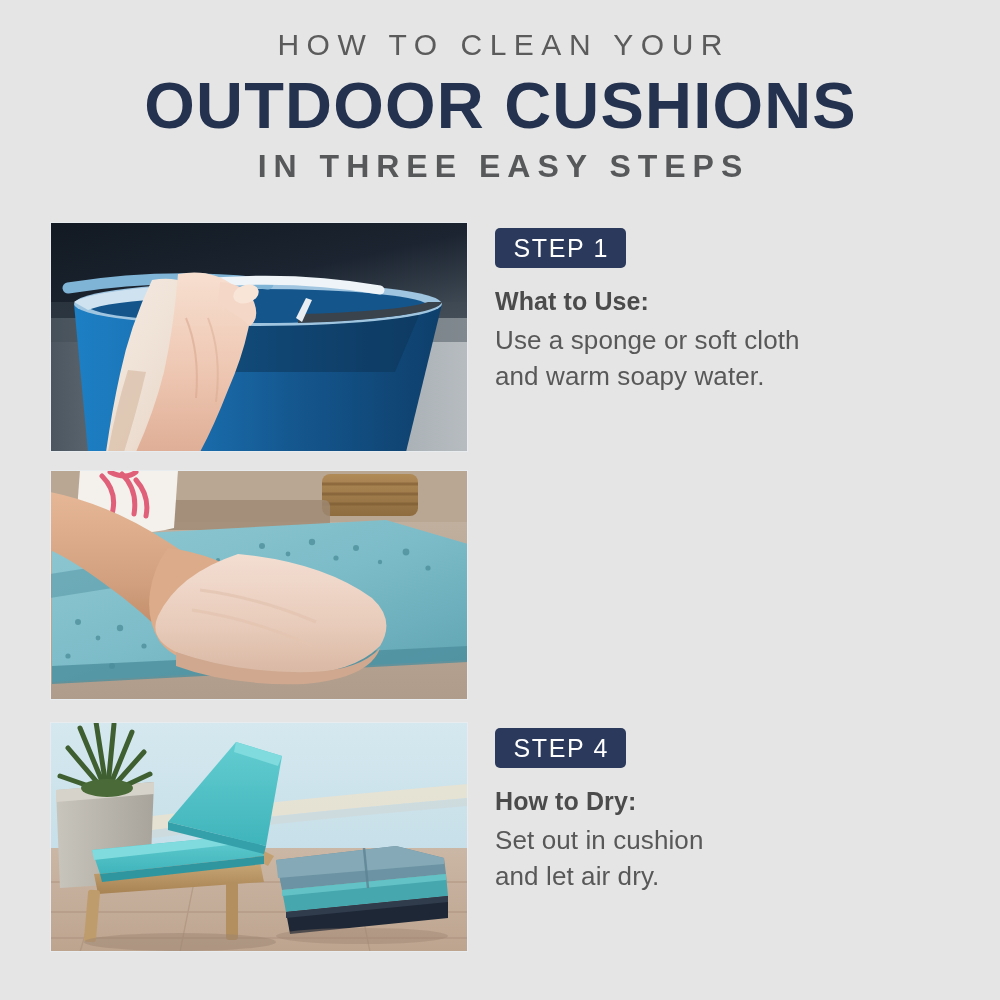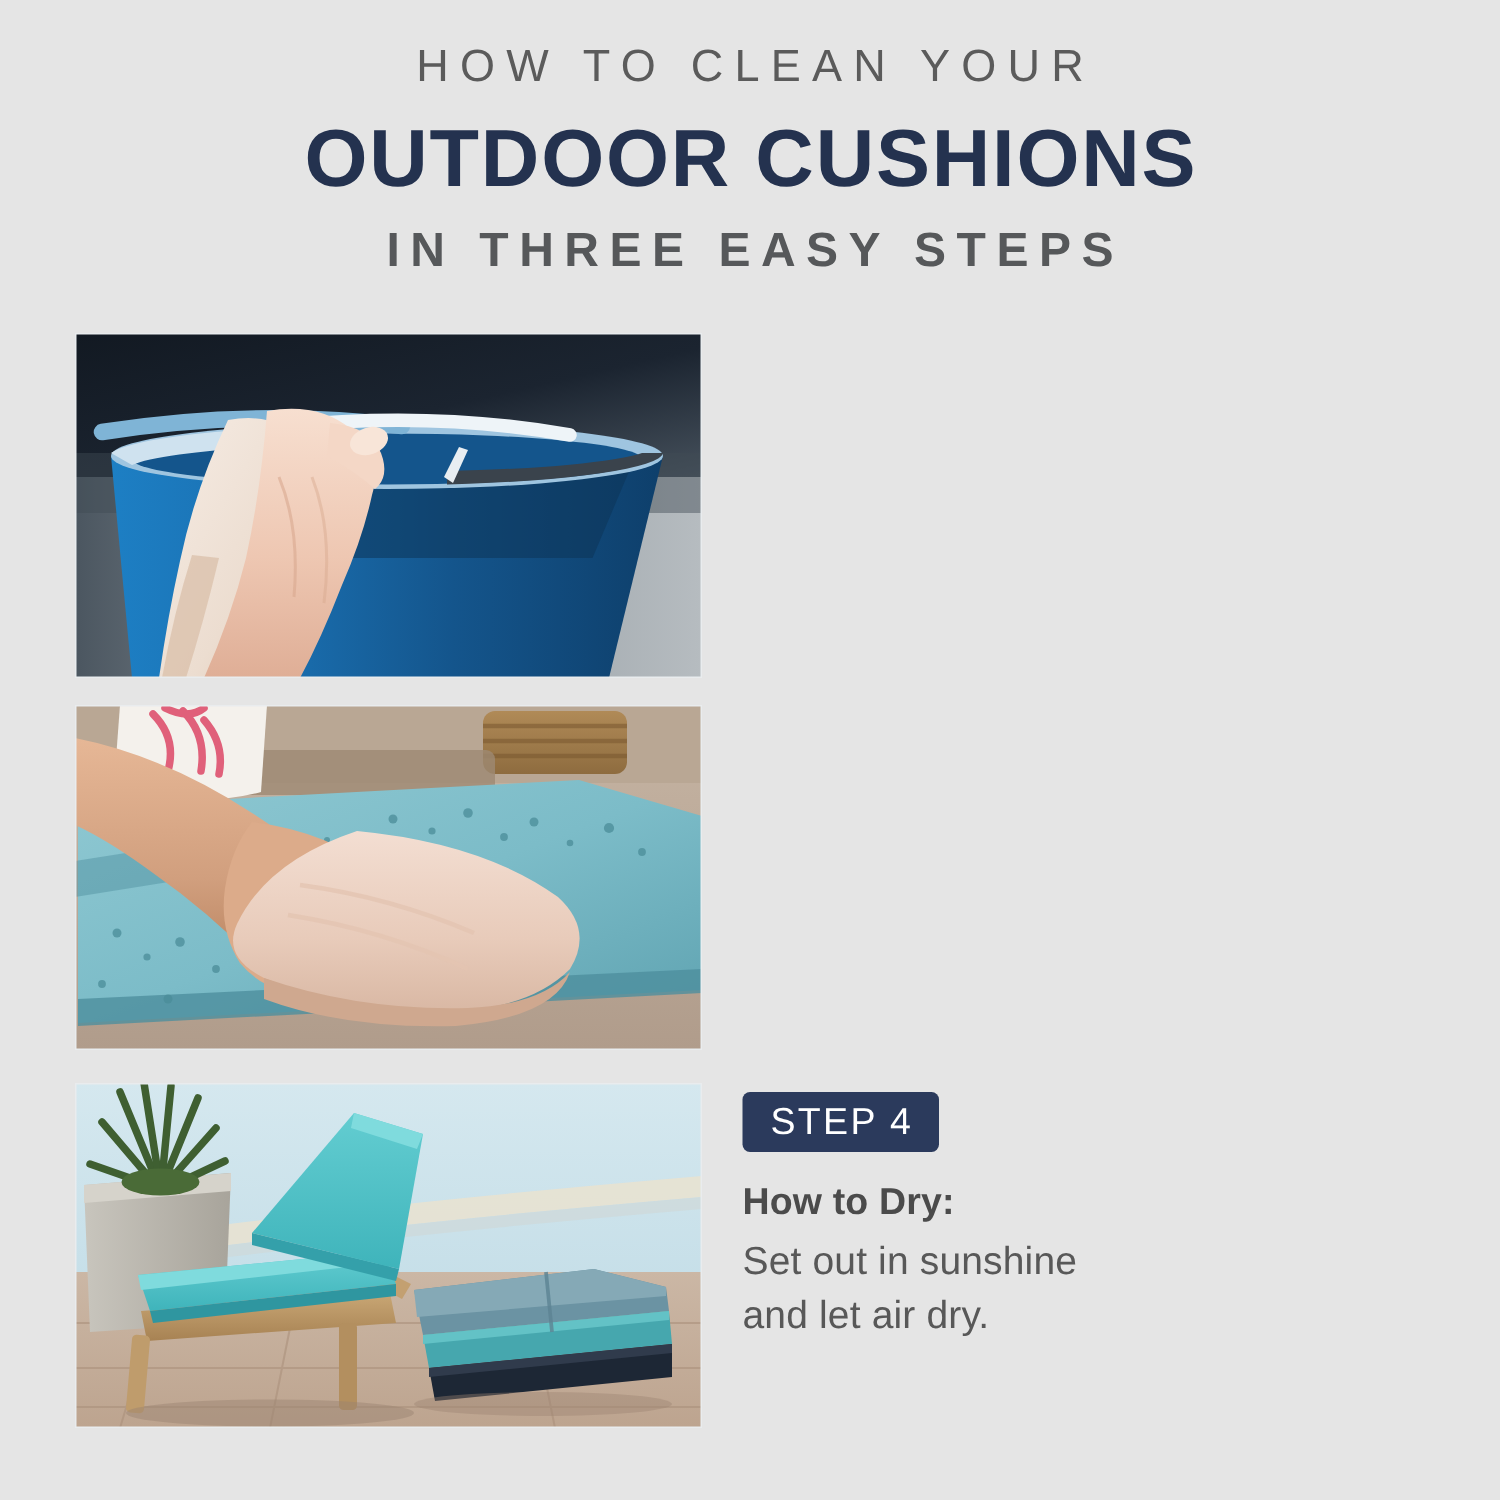--- a/index.html
+++ b/index.html
@@ -32,21 +32,21 @@
     margin-top: 26px;
     font-size: 30px;
     line-height: 38px;
     font-weight: 500;
     letter-spacing: 7.5px;
     color: #5b5b5b;
     text-indent: 7.5px;
   }
   .title-line-2 {
     margin-top: 6px;
-    font-size: 54px;
+    font-size: 65px;
     line-height: 72px;
     font-weight: bold;
     letter-spacing: 1.2px;
     color: #24324f;
     text-indent: 1.2px;
   }
   .title-line-3 {
     margin-top: 4px;
     font-size: 32px;
     line-height: 40px;
@@ -180,20 +180,26 @@
         <path d="M102 58 Q136 52 150 74 Q170 110 160 150 Q150 196 120 230 L56 230 Q62 188 70 152 Q80 104 102 58 Z" fill="url(#clothG)"></path>
         <path d="M96 150 Q86 192 74 230 L58 230 Q66 186 78 148 Z" fill="#d9bda7" opacity="0.7"></path>
 
         <path d="M128 52 Q162 46 184 64 Q206 80 198 108 Q192 136 178 168 Q164 204 150 230 L86 230 Q104 190 114 150 Q124 104 128 52 Z" fill="url(#handG)"></path>
         <path d="M170 60 Q196 62 204 80 Q210 96 200 104 Q186 92 168 82 Z" fill="#f4d7c6"></path>
         <ellipse cx="196" cy="72" rx="13" ry="9" fill="#f8e5d8" transform="rotate(-18 196 72)"></ellipse>
         <path d="M136 96 Q150 130 146 176" stroke="#d8a98f" stroke-width="2" fill="none" opacity="0.6"></path>
         <path d="M158 96 Q172 132 166 180" stroke="#d8a98f" stroke-width="2" fill="none" opacity="0.45"></path>
         <rect x="0" y="0" width="418" height="230" fill="none" stroke="#e9ecee" stroke-width="2"></rect>
       </svg>
+    </div>
+    <div class="step-text">
+      <div class="step-badge">STEP 1</div>
+      <div class="step-heading">What to Use:</div>
+      <div class="step-body">Use a sponge or soft cloth
+and warm soapy water.</div>
     </div>
   </div>
 
   <div class="step-row" id="step-row-2">
     <div class="step-photo">
       <svg viewBox="0 0 418 230" preserveAspectRatio="none">
         <defs>
           <linearGradient id="deckG" x1="0" y1="0" x2="0" y2="1">
             <stop offset="0%" stop-color="#c6b5a4"></stop>
             <stop offset="100%" stop-color="#b09c8b"></stop>
@@ -349,18 +355,18 @@
         <path d="M314 126 L318 166" stroke="#5d8494" stroke-width="2.5" opacity="0.8"></path>
 
         <ellipse cx="130" cy="220" rx="96" ry="9" fill="#9a8370" opacity="0.45"></ellipse>
         <ellipse cx="312" cy="214" rx="86" ry="8" fill="#9a8370" opacity="0.4"></ellipse>
         <rect x="0" y="0" width="418" height="230" fill="none" stroke="#e9ecee" stroke-width="2"></rect>
       </svg>
     </div>
     <div class="step-text">
       <div class="step-badge">STEP 4</div>
       <div class="step-heading">How to Dry:</div>
-      <div class="step-body">Set out in sunshine
+      <div class="step-body">Set out in cushion
 and let air dry.</div>
     </div>
   </div>
 
 </div>
 
 </body></html>

